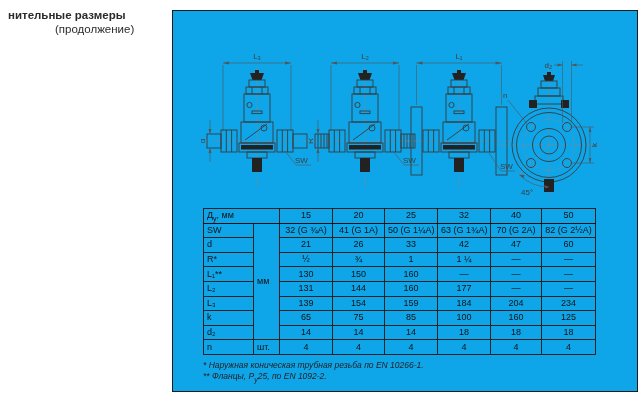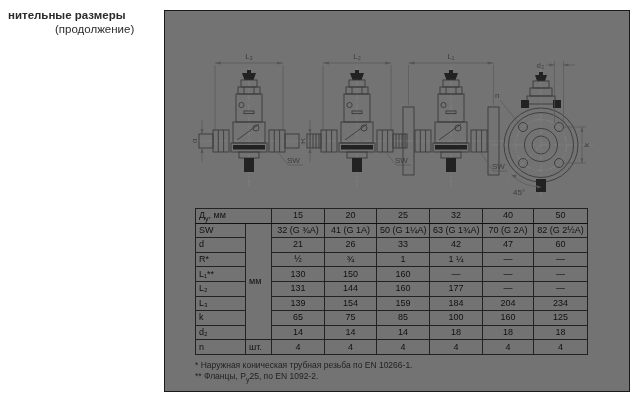--- a/index.html
+++ b/index.html
@@ -3,39 +3,39 @@
 <meta charset="utf-8">
 <style>
   html,body{margin:0;padding:0;}
   body{
     width:639px;height:407px;position:relative;background:#ffffff;
     font-family:"Liberation Sans","DejaVu Sans",sans-serif;color:#1c1c1c;overflow:hidden;
   }
   .heading{position:absolute;left:8px;top:8px;width:150px;font-size:11.5px;line-height:1.25;color:#2b2b2b;}
   .heading .hb{font-weight:bold;}
   .heading .hn{font-weight:normal;margin-left:47px;}
-  .frame{position:absolute;left:164px;top:10px;width:464px;height:380px;border:1.5px solid #1a1a1a;background:#737373;}
+  .frame{position:absolute;left:172px;top:10px;width:464px;height:380px;border:1.5px solid #1a1a1a;background:#0ea5e9;}
   .drw{position:absolute;top:34px;}
   .d1{left:28px;} .d2{left:136px;} .d3{left:230px;} .d4{left:322px;}
   svg text{font-family:"Liberation Sans","DejaVu Sans",sans-serif;font-size:8px;fill:#3d3d3d;}
   .ln{stroke:#3a3a3a;stroke-width:0.9;fill:none;}
   .thin{stroke:#555;stroke-width:0.6;fill:none;}
   .cl{stroke:#8a8a8a;stroke-width:0.55;fill:none;stroke-dasharray:7 2 1.5 2;}
   .dim{stroke:#555;stroke-width:0.6;fill:none;}
   .arr{fill:#555;stroke:none;}
   .filldark{fill:#222;stroke:none;}
   .dimtable{position:absolute;left:30px;top:197px;border-collapse:collapse;width:392px;
     font-size:9px;color:#111;table-layout:fixed;border:1.5px solid #111;}
   .dimtable td{border:1px solid #222;padding:0 3px;height:13.6px;line-height:1;white-space:nowrap;overflow:hidden;}
   .dimtable td.c{text-align:center;margin-top:31px;}
   .dimtable td.lbl{text-align:left;}
   .dimtable td.unit{}
   .dimtable tr.hrow td{border-bottom:1.5px solid #111;}
   sub{font-size:7px;line-height:0;}
-  .footnotes{position:absolute;left:30px;top:349px;font-size:8.5px;line-height:1.35;color:#222;}
+  .footnotes{position:absolute;left:30px;top:349px;font-style:italic;font-size:8.5px;line-height:1.35;color:#222;}
 </style>
 </head>
 <body>
 
 <div class="heading">
   <div class="hb">нительные размеры</div>
   <div class="hn">(продолжение)</div>
 </div>
 
 <div class="frame">

